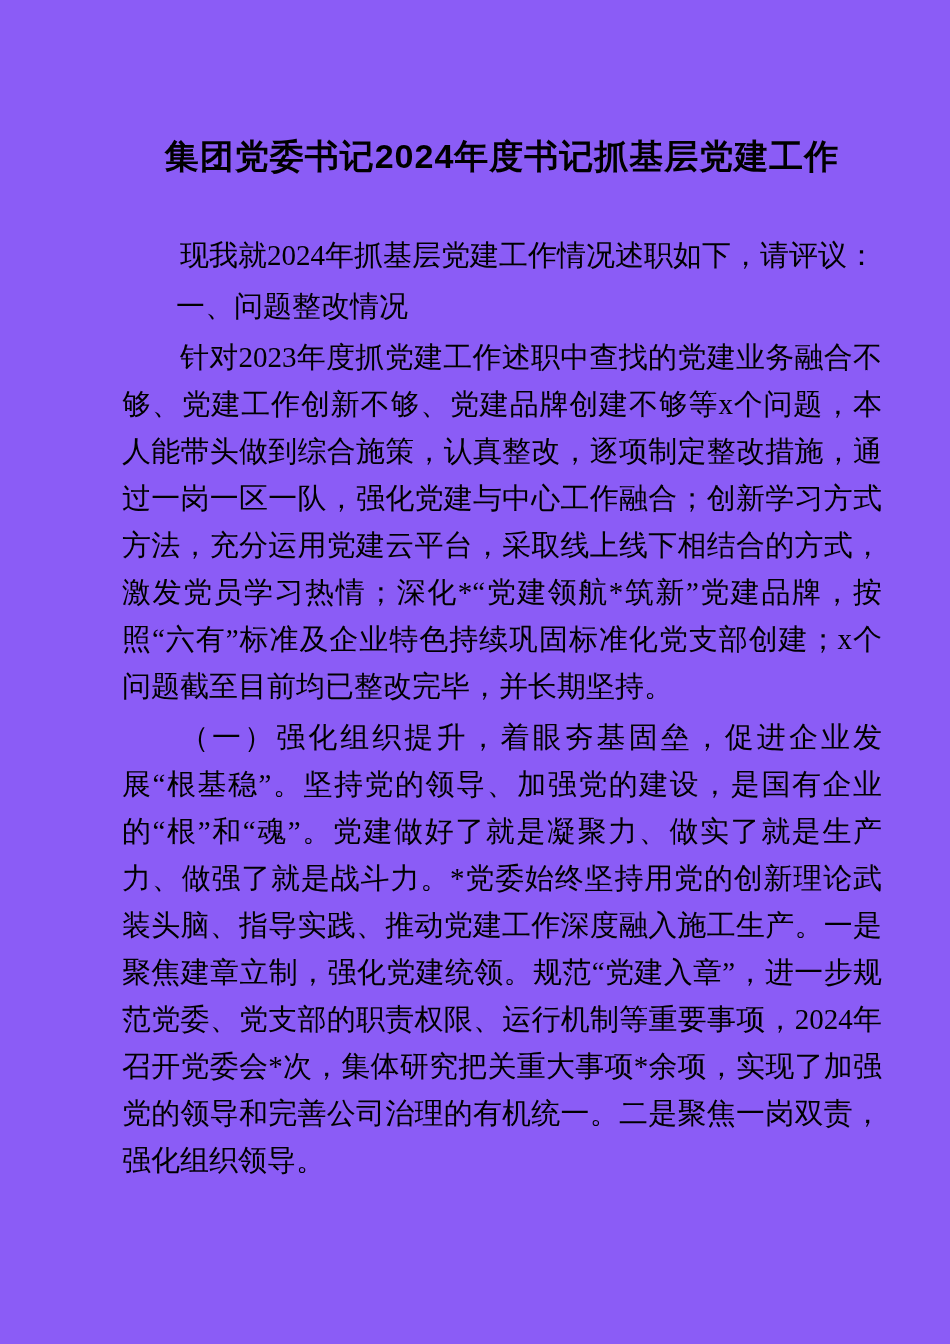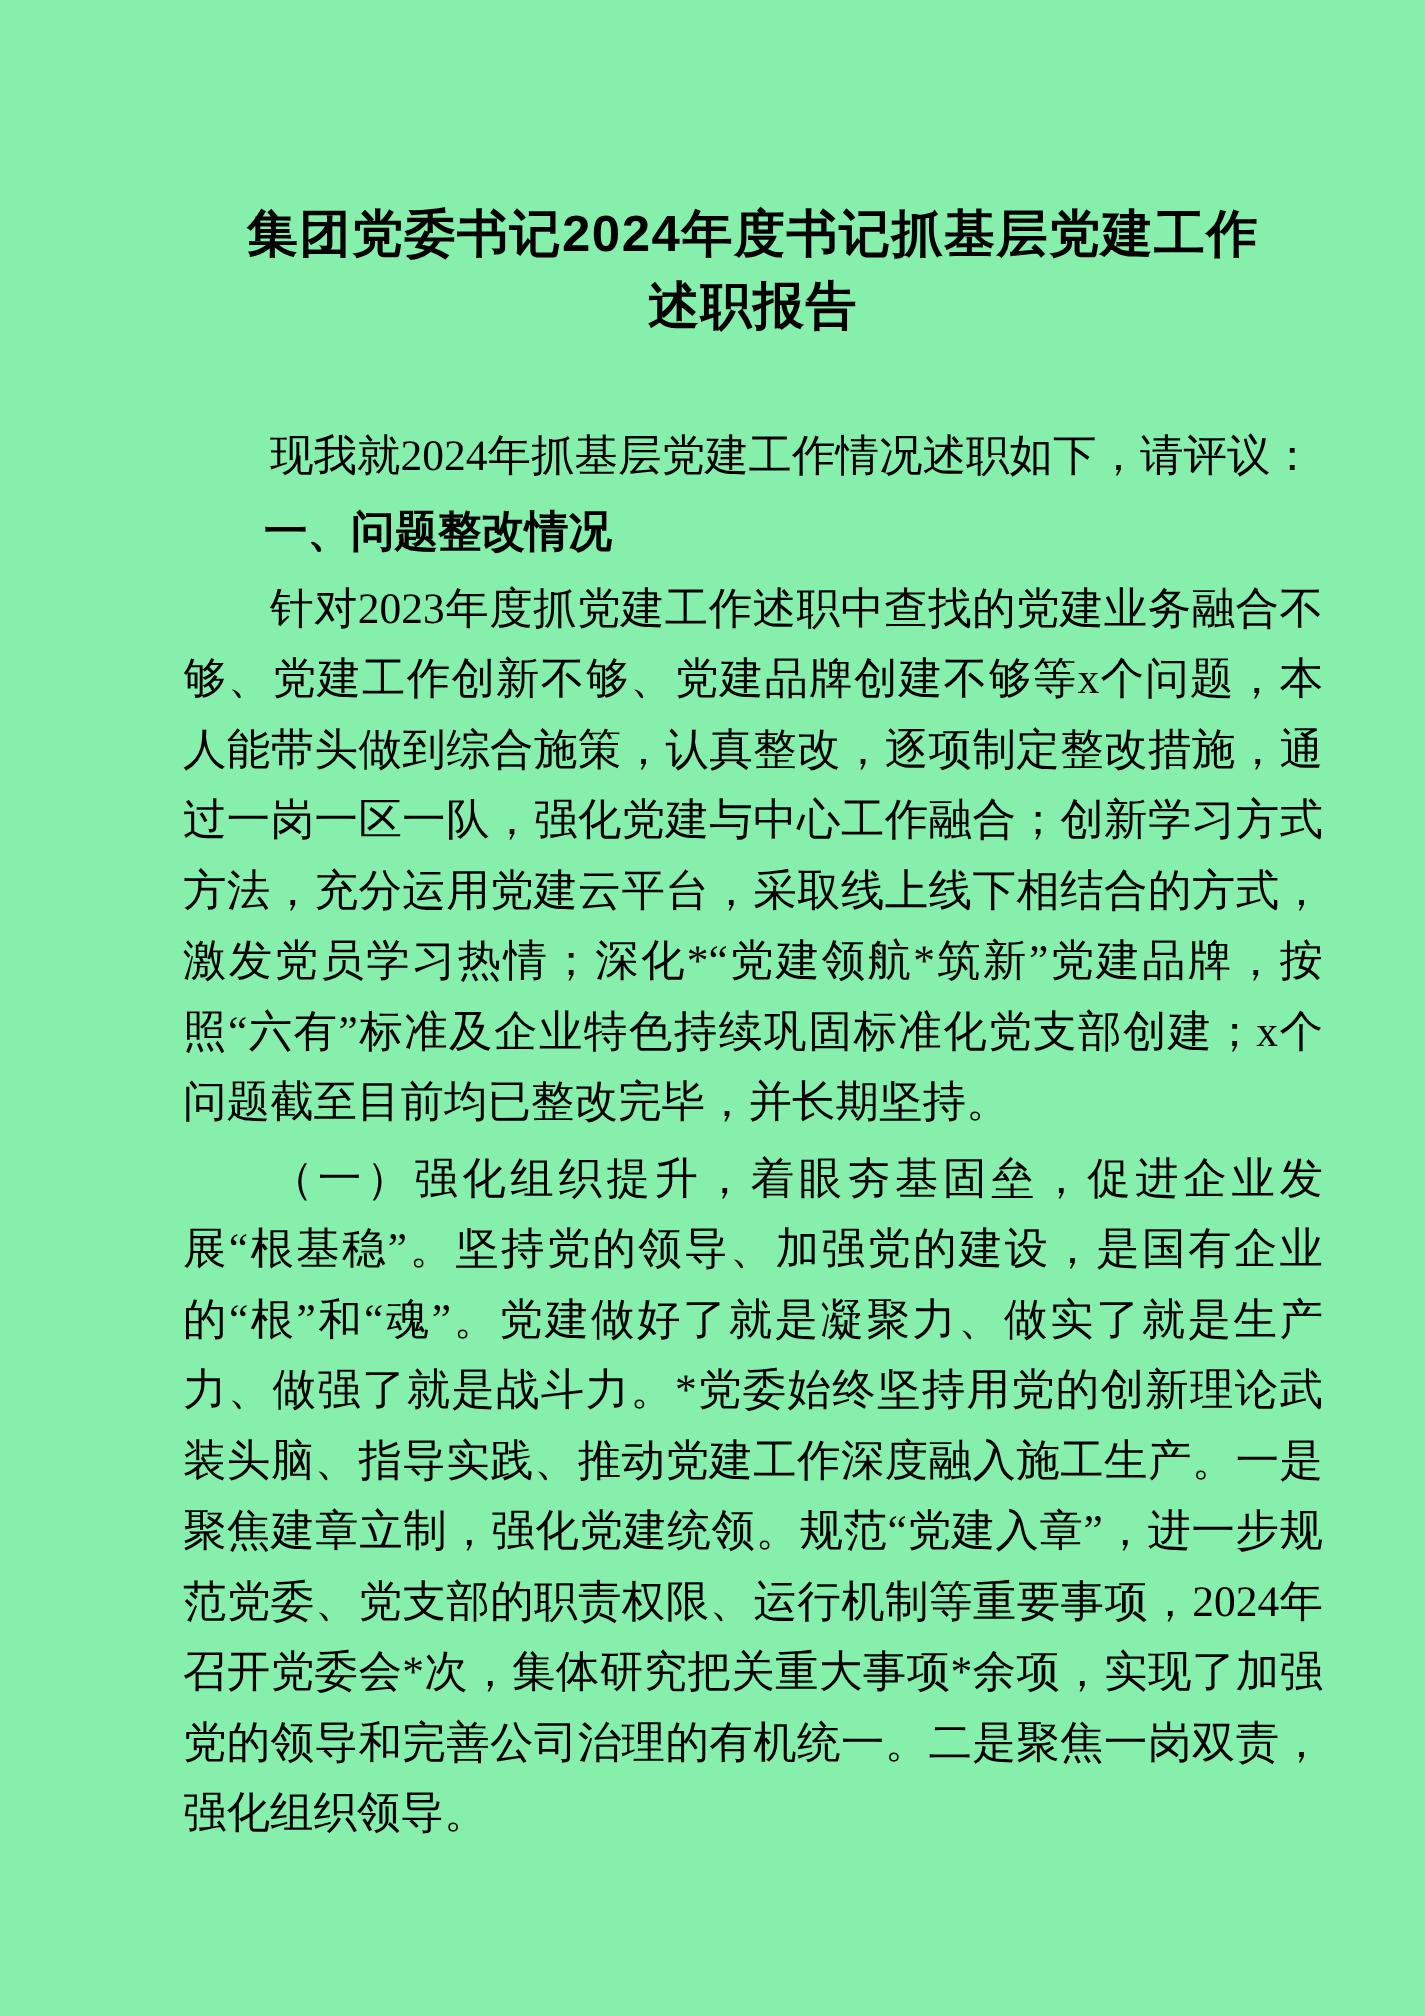--- a/index.html
+++ b/index.html
@@ -5,21 +5,21 @@
   html, body {
     margin: 0;
     padding: 0;
     background: #ffffff;
   }
   .page {
     position: relative;
     width: 950px;
     height: 1344px;
     box-sizing: border-box;
-    background: #86efac;
+    background: #8b5cf6;
     color: #000000;
     padding: 132px 64px 0 118px;
     font-family: "Liberation Serif", "DejaVu Serif", serif;
     overflow: hidden;
   }
   .doc-title {
     font-family: "Liberation Sans", "DejaVu Sans", sans-serif;
     font-weight: bold;
     font-size: 34px;
     line-height: 1.42;
@@ -35,36 +35,35 @@
     font-size: 29px;
     line-height: 47px;
     text-align: justify;
     text-justify: inter-ideograph;
     text-indent: 2em;
     margin: 4px;
     color: #000000;
   }
   .section-heading {
     font-family: "Liberation Sans", "DejaVu Sans", sans-serif;
-    font-weight: bold;
+    font-weight: normal;
     font-size: 29px;
     line-height: 47px;
     text-indent: 2em;
     margin: 0;
     color: #000000;
   }
 </style>
 </head>
 <body>
 
 <div class="page">
 
   <h1 class="doc-title">
     <span class="title-line">集团党委书记2024年度书记抓基层党建工作</span>
-    <span class="title-line">述职报告</span>
   </h1>
 
   <p class="body-para">现我就2024年抓基层党建工作情况述职如下，请评议：</p>
 
   <h2 class="section-heading">一、问题整改情况</h2>
 
   <p class="body-para">针对2023年度抓党建工作述职中查找的党建业务融合不够、党建工作创新不够、党建品牌创建不够等x个问题，本人能带头做到综合施策，认真整改，逐项制定整改措施，通过一岗一区一队，强化党建与中心工作融合；创新学习方式方法，充分运用党建云平台，采取线上线下相结合的方式，激发党员学习热情；深化*“党建领航*筑新”党建品牌，按照“六有”标准及企业特色持续巩固标准化党支部创建；x个问题截至目前均已整改完毕，并长期坚持。</p>
 
 
   <p class="body-para">（一）强化组织提升，着眼夯基固垒，促进企业发展“根基稳”。坚持党的领导、加强党的建设，是国有企业的“根”和“魂”。党建做好了就是凝聚力、做实了就是生产力、做强了就是战斗力。*党委始终坚持用党的创新理论武装头脑、指导实践、推动党建工作深度融入施工生产。一是聚焦建章立制，强化党建统领。规范“党建入章”，进一步规范党委、党支部的职责权限、运行机制等重要事项，2024年召开党委会*次，集体研究把关重大事项*余项，实现了加强党的领导和完善公司治理的有机统一。二是聚焦一岗双责，强化组织领导。</p>

